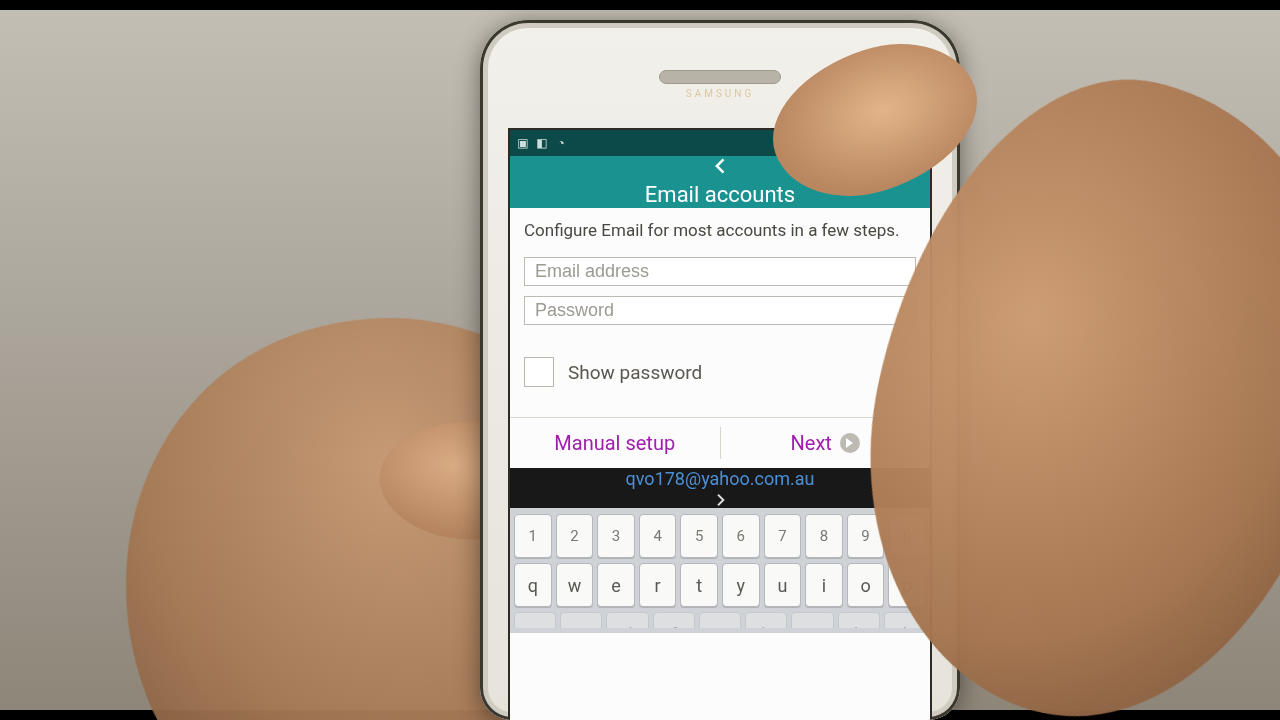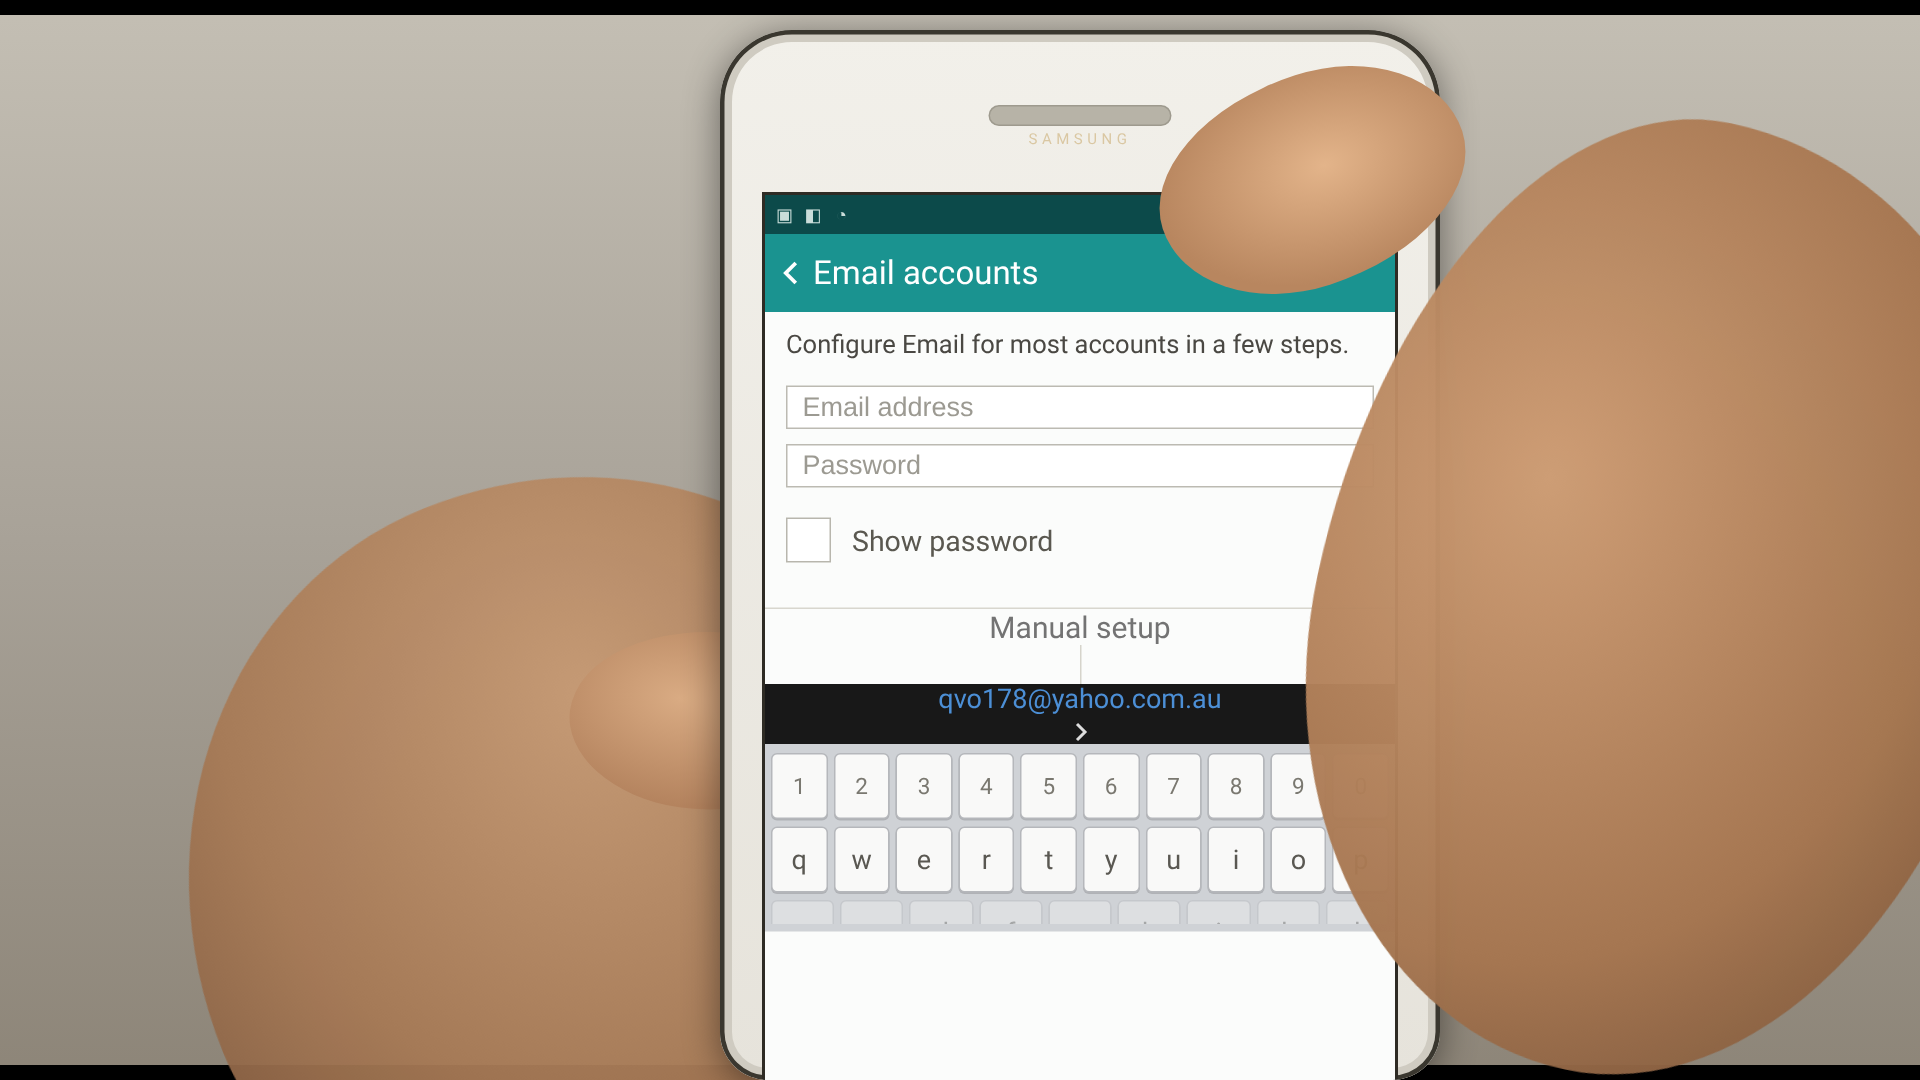--- a/index.html
+++ b/index.html
@@ -85,20 +85,21 @@
   
   .actionbar {
     height: 52px;
     background: #1a9390;
     color: #fff;
     display: flex;
     align-items: center;
     padding: 0 8px;
     gap: 6px;
     font-size: 22px;
+    flex-direction: column;
   }
   .chev { width:18px; font-size:26px; line-height:0; }
 
   
   .content {
     padding: 12px 14px 0 14px;
     color: #4a4843;
     font-size: 17px;
   }
   .instr { line-height: 1.25; margin-bottom: 16px; }
@@ -107,32 +108,31 @@
     box-sizing: border-box;
     height: 29px;
     border: 1px solid #bcbab2;
     background: #fff;
     padding: 0 10px;
     font-size: 18px;
     color: #333;
     margin-bottom: 10px;
   }
   .field::placeholder { color: #9c9a92; }
-  .showpw { display:flex; align-items:center; gap:14px; margin-top:10px; font-size:19px; color:#5a5850; }
+  .showpw { display:flex; align-items:center; gap:14px; margin-top:22px; font-size:19px; color:#5a5850; }
   .chk { width:28px; height:28px; border:1px solid #b8b6ad; background:#fff; }
 
   .buttons {
     margin-top: 30px;
     height: 50px;
     border-top: 1px solid #d8d6ce;
     display: flex;
     align-items: center;
-    color: #737373;
+    color: #a21caf;
     font-size: 20px;
-    flex-direction: column;
   }
   .buttons .sep { width:1px; height:32px; background:#d6d4cb; }
   .buttons .btn { flex:1; display:flex; align-items:center; justify-content:center; gap:8px; }
   .buttons .nextico {
     width:20px; height:20px; border-radius:50%;
     background:#bcbab1; position:relative;
   }
   .buttons .nextico::after {
     content:''; position:absolute; left:6px; top:5px;
     border-left:7px solid #fff; border-top:5px solid transparent; border-bottom:5px solid transparent;
@@ -258,20 +258,24 @@
         <span class="chk"></span>
         <span>Show password</span>
       </label>
     </div>
 
     <div class="buttons">
       <div class="btn">
         <span>Manual setup</span>
       </div>
       <div class="sep"></div>
+      <div class="btn">
+        <span>Next</span>
+        <span class="nextico"></span>
+      </div>
     </div>
 
     <div class="suggest">
       <span>qvo178@yahoo.com.au</span>
       <span class="arrow">
         <svg viewBox="0 0 24 24" width="16" height="16" fill="none" stroke="#ddd" stroke-width="3">
             <path d="M9 4l8 8-8 8"></path>
           </svg>
       </span>
     </div>

